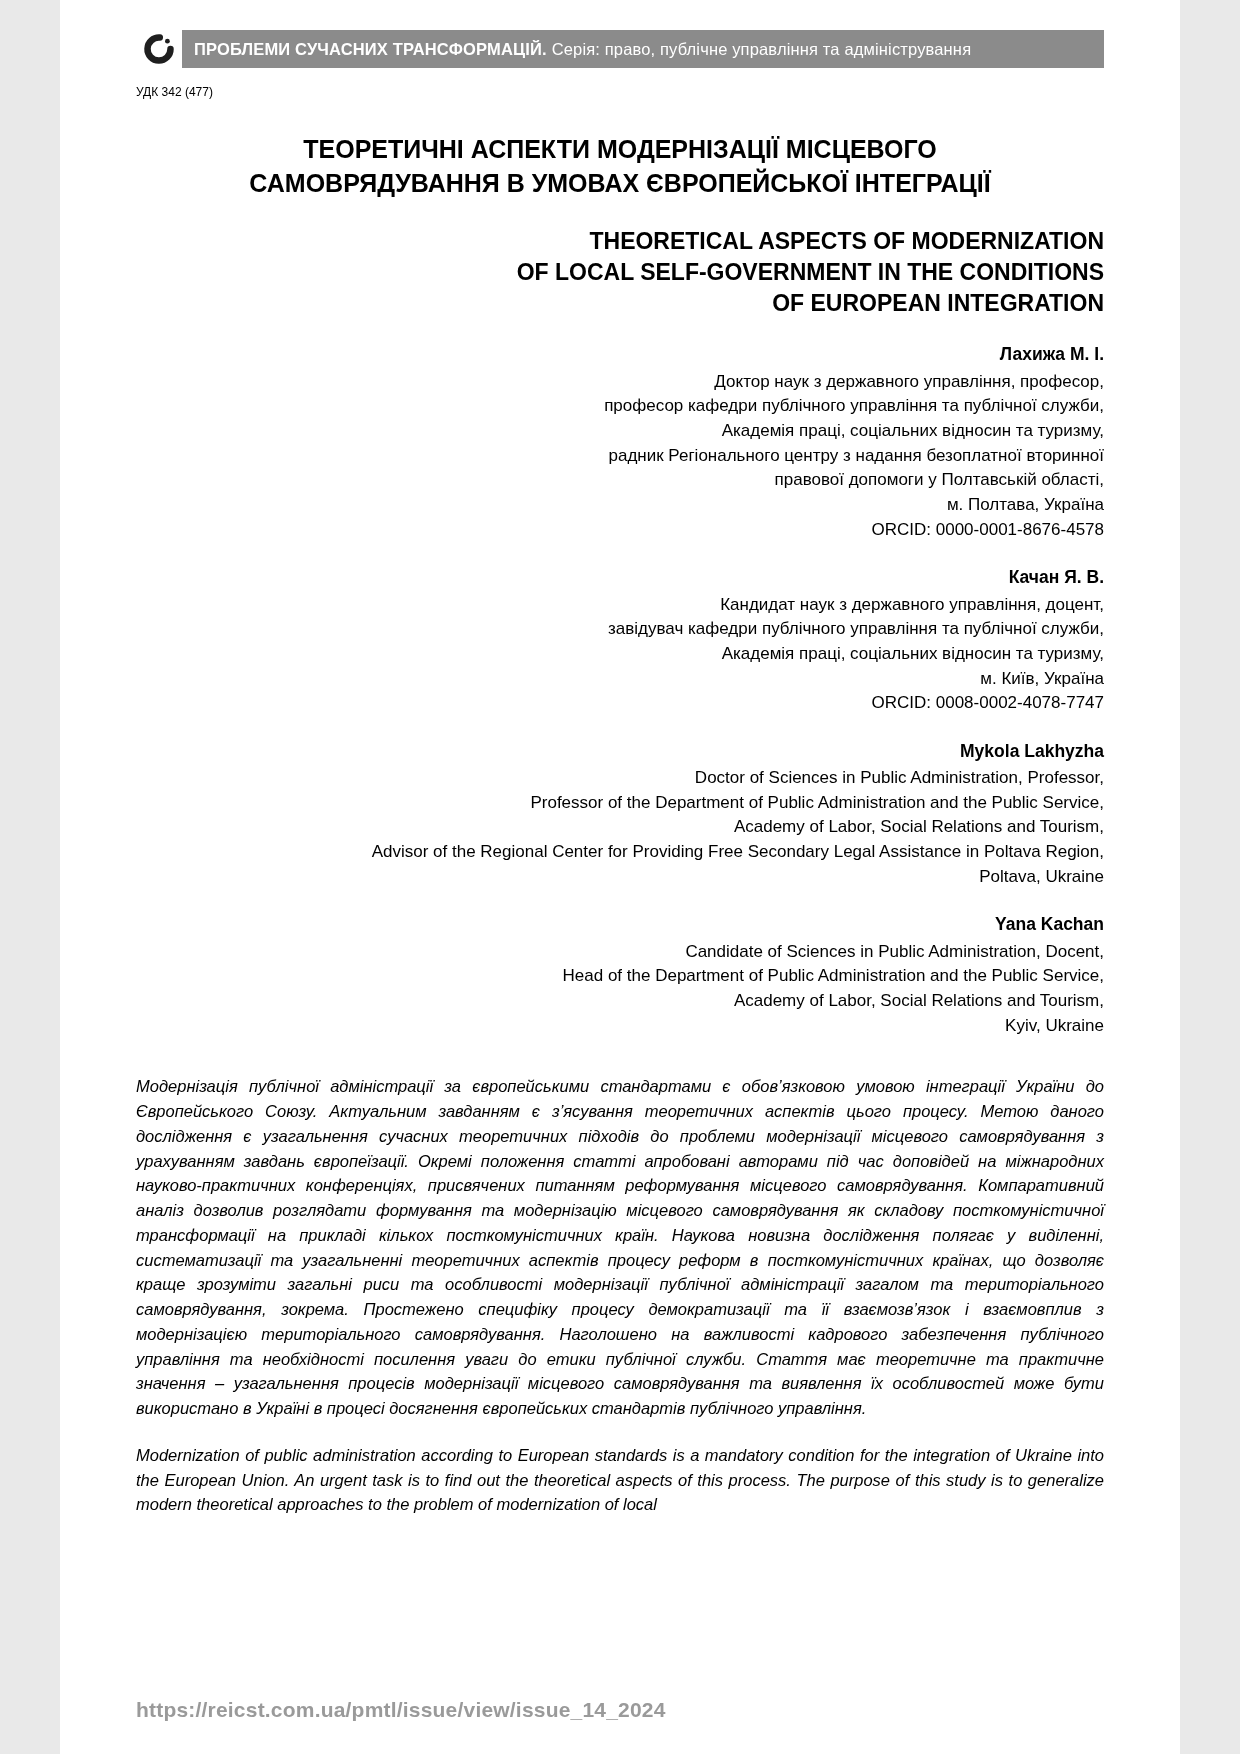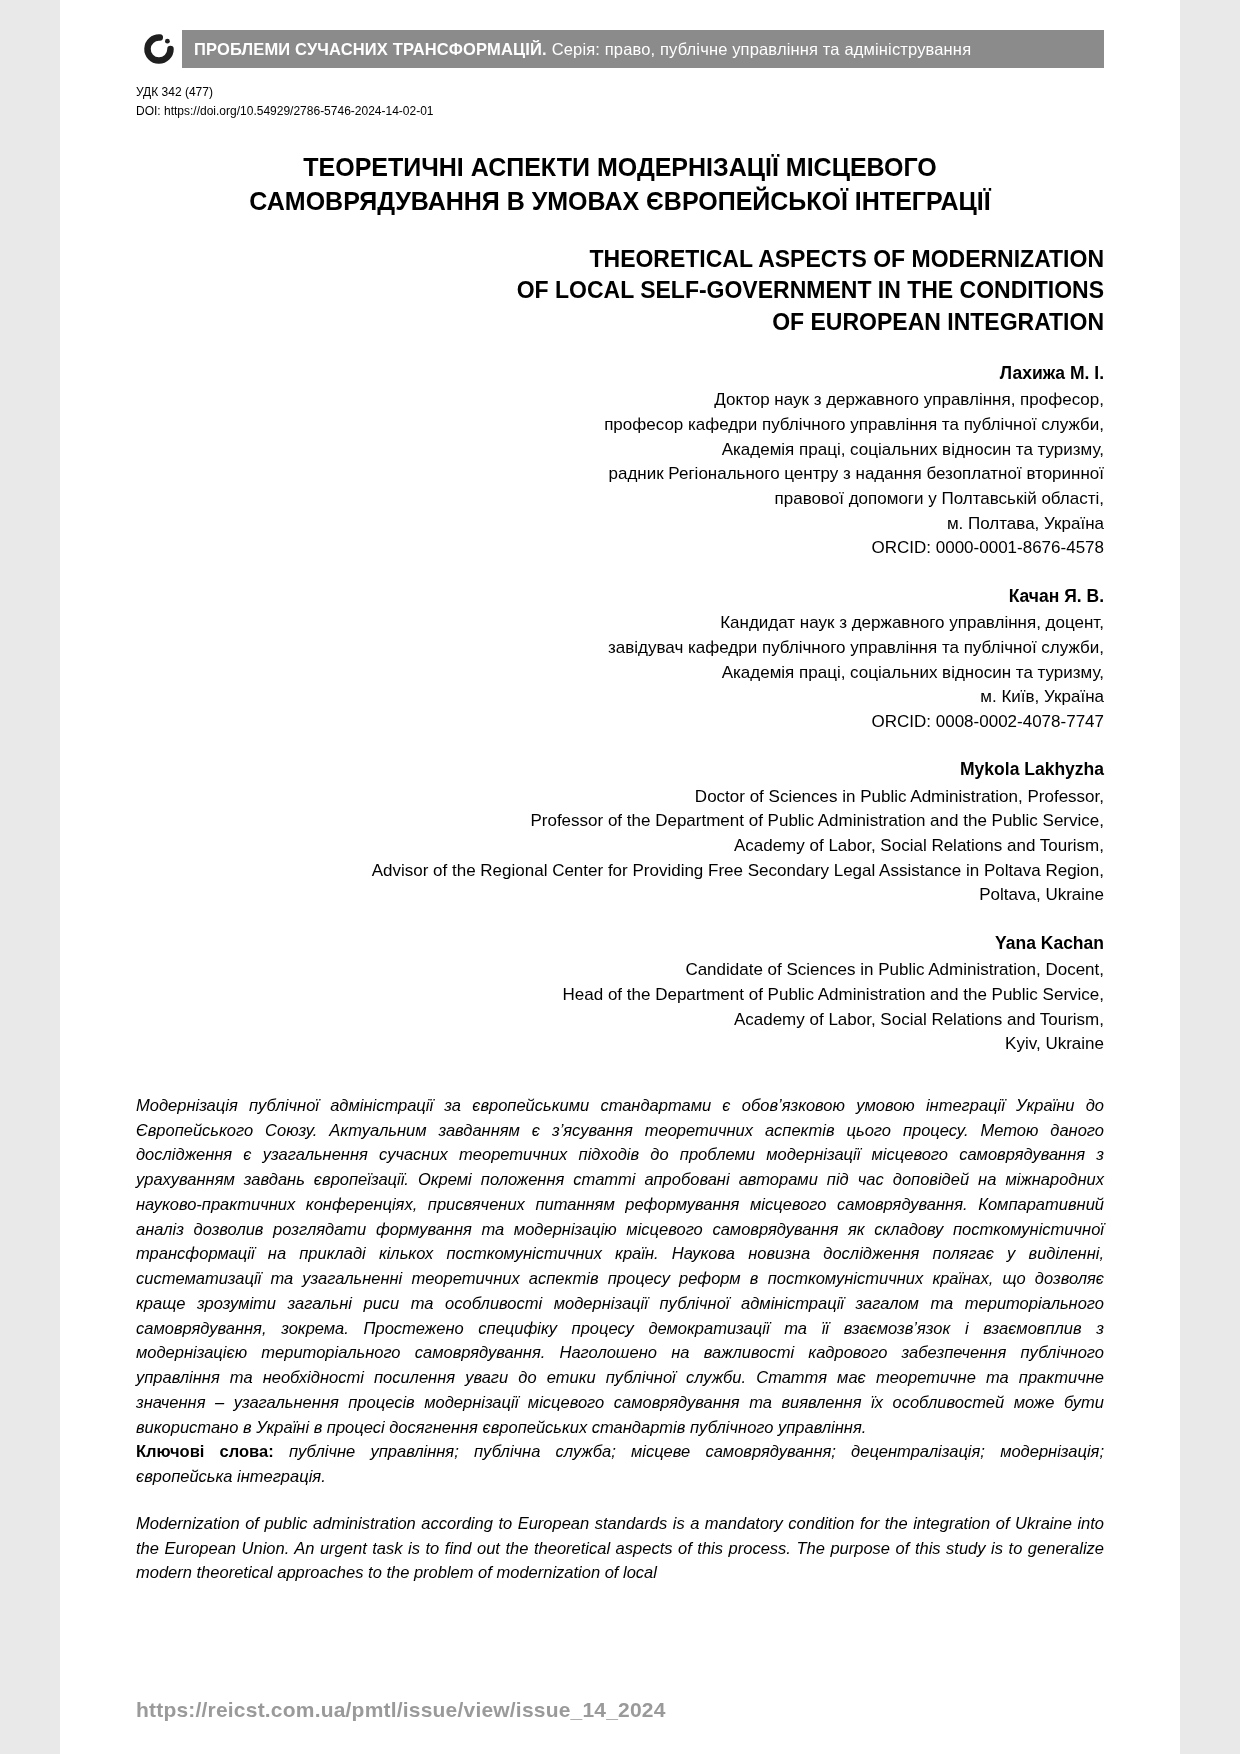--- a/index.html
+++ b/index.html
@@ -57,21 +57,20 @@
       </svg>
     </div>
     <div class="bar-body">
       <b>ПРОБЛЕМИ СУЧАСНИХ ТРАНСФОРМАЦІЙ.</b>
       <span>Серія: право, публічне управління та адміністрування</span>
     </div>
   </header>
 
   <div class="meta">
     <div>УДК 342 (477)</div>
-    <div>DOI: https://doi.org/10.54929/2786-5746-2024-14-02-01</div>
   </div>
 
   <h1 class="title-uk">ТЕОРЕТИЧНІ АСПЕКТИ МОДЕРНІЗАЦІЇ МІСЦЕВОГО
 САМОВРЯДУВАННЯ В УМОВАХ ЄВРОПЕЙСЬКОЇ ІНТЕГРАЦІЇ</h1>
   <h2 class="title-en">THEORETICAL ASPECTS OF MODERNIZATION
 OF LOCAL SELF-GOVERNMENT IN THE CONDITIONS
 OF EUROPEAN INTEGRATION</h2>
 
   <section class="author">
     <div class="author-name">Лахижа М. І.</div>
@@ -106,23 +105,20 @@
     <div class="author-name">Yana Kachan</div>
     <div class="author-lines">Candidate of Sciences in Public Administration, Docent,
 Head of the Department of Public Administration and the Public Service,
 Academy of Labor, Social Relations and Tourism,
 Kyiv, Ukraine</div>
   </section>
 
   <p class="abstract">
     <span>Модернізація публічної адміністрації за європейськими стандартами є обов’язковою умовою інтеграції України до Європейського Союзу. Актуальним завданням є з’ясування теоретичних аспектів цього процесу. Метою даного дослідження є узагальнення сучасних теоретичних підходів до проблеми модернізації місцевого самоврядування з урахуванням завдань європеїзації. Окремі положення статті апробовані авторами під час доповідей на міжнародних науково-практичних конференціях, присвячених питанням реформування місцевого самоврядування. Компаративний аналіз дозволив розглядати формування та модернізацію місцевого самоврядування як складову посткомуністичної трансформації на прикладі кількох посткомуністичних країн. Наукова новизна дослідження полягає у виділенні, систематизації та узагальненні теоретичних аспектів процесу реформ в посткомуністичних країнах, що дозволяє краще зрозуміти загальні риси та особливості модернізації публічної адміністрації загалом та територіального самоврядування, зокрема. Простежено специфіку процесу демократизації та її взаємозв’язок і взаємовплив з модернізацією територіального самоврядування. Наголошено на важливості кадрового забезпечення публічного управління та необхідності посилення уваги до етики публічної служби. Стаття має теоретичне та практичне значення – узагальнення процесів модернізації місцевого самоврядування та виявлення їх особливостей може бути використано в Україні в процесі досягнення європейських стандартів публічного управління.</span>
   </p>
-  <p class="keywords">
-    <span class="kw-label">Ключові слова:</span><span> публічне управління; публічна служба; місцеве самоврядування; децентралізація; модернізація; європейська інтеграція.</span>
-  </p>
 
   <p class="abstract abstract-en">
     <span>Modernization of public administration according to European standards is a mandatory condition for the integration of Ukraine into the European Union. An urgent task is to find out the theoretical aspects of this process. The purpose of this study is to generalize modern theoretical approaches to the problem of modernization of local</span>
   </p>
 
   <div class="footer-url">https://reicst.com.ua/pmtl/issue/view/issue_14_2024</div>
 
 </div>
 
 </body></html>

